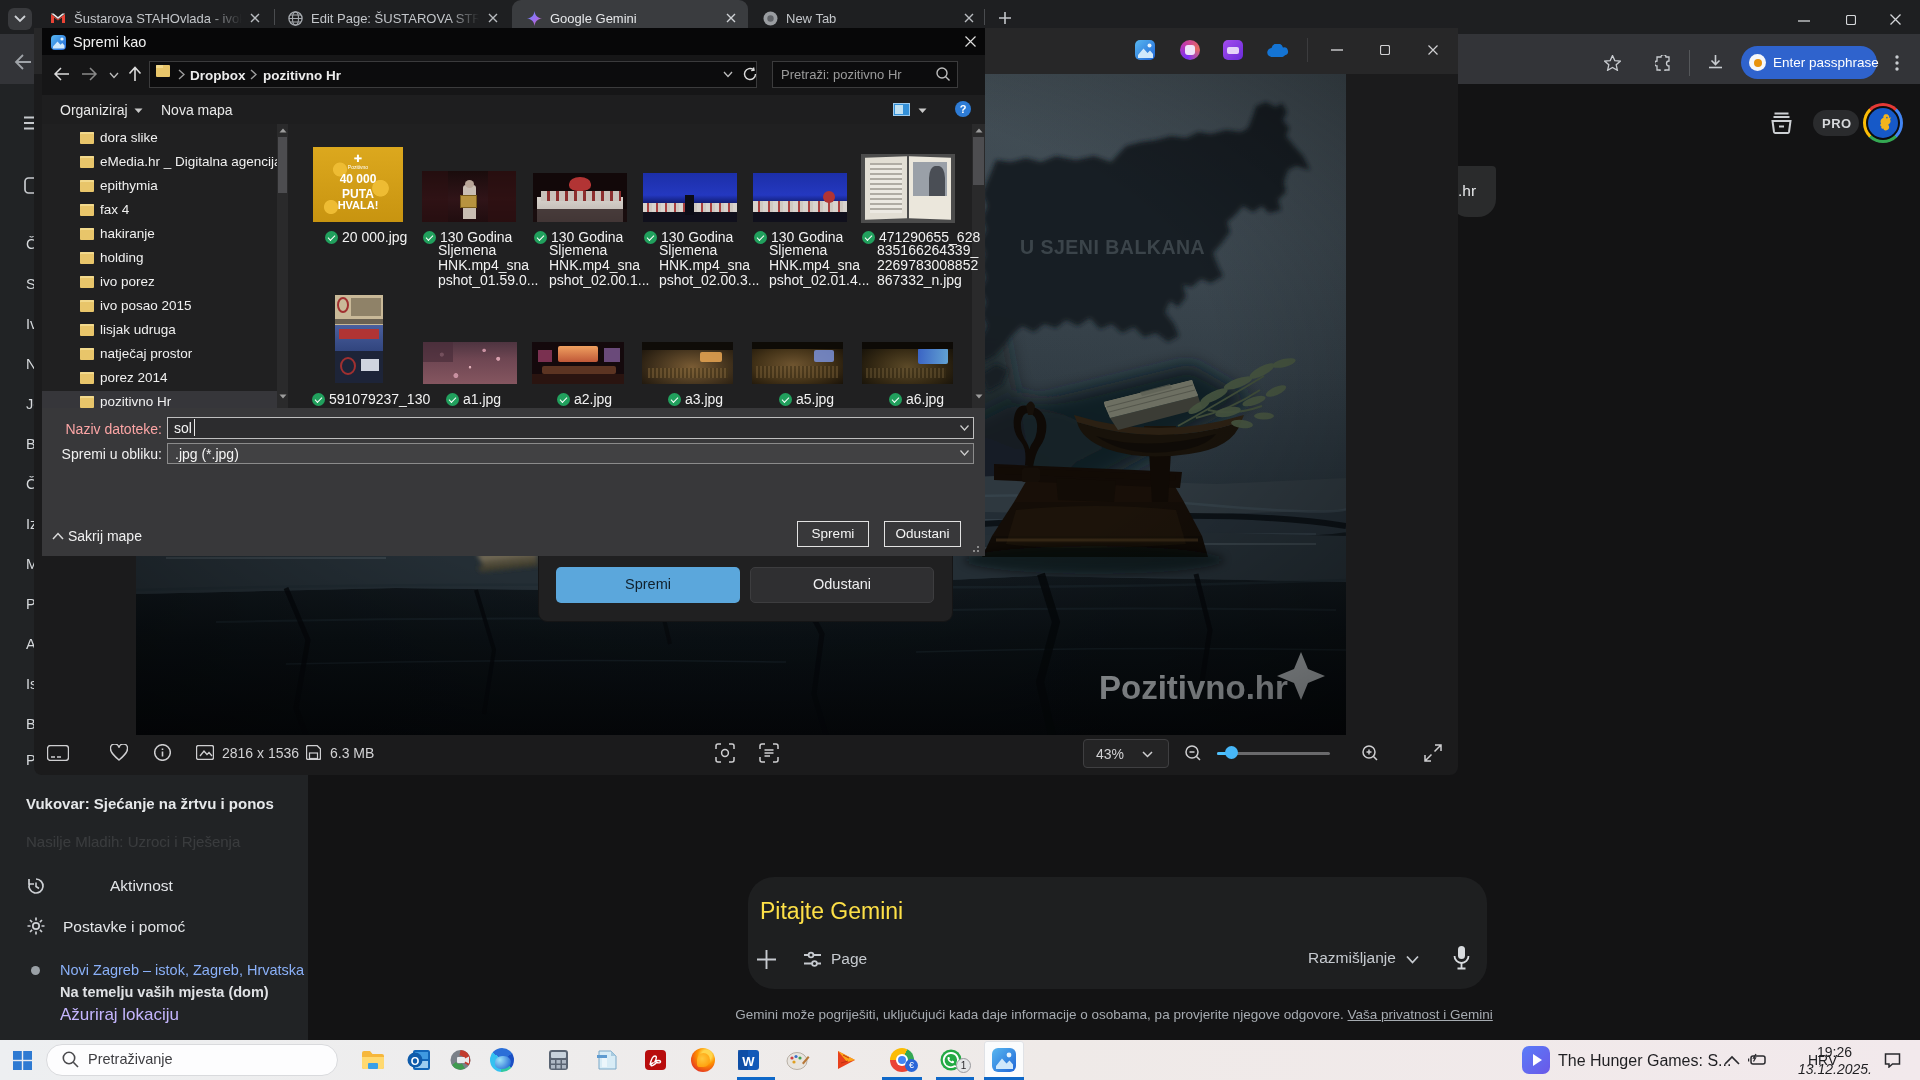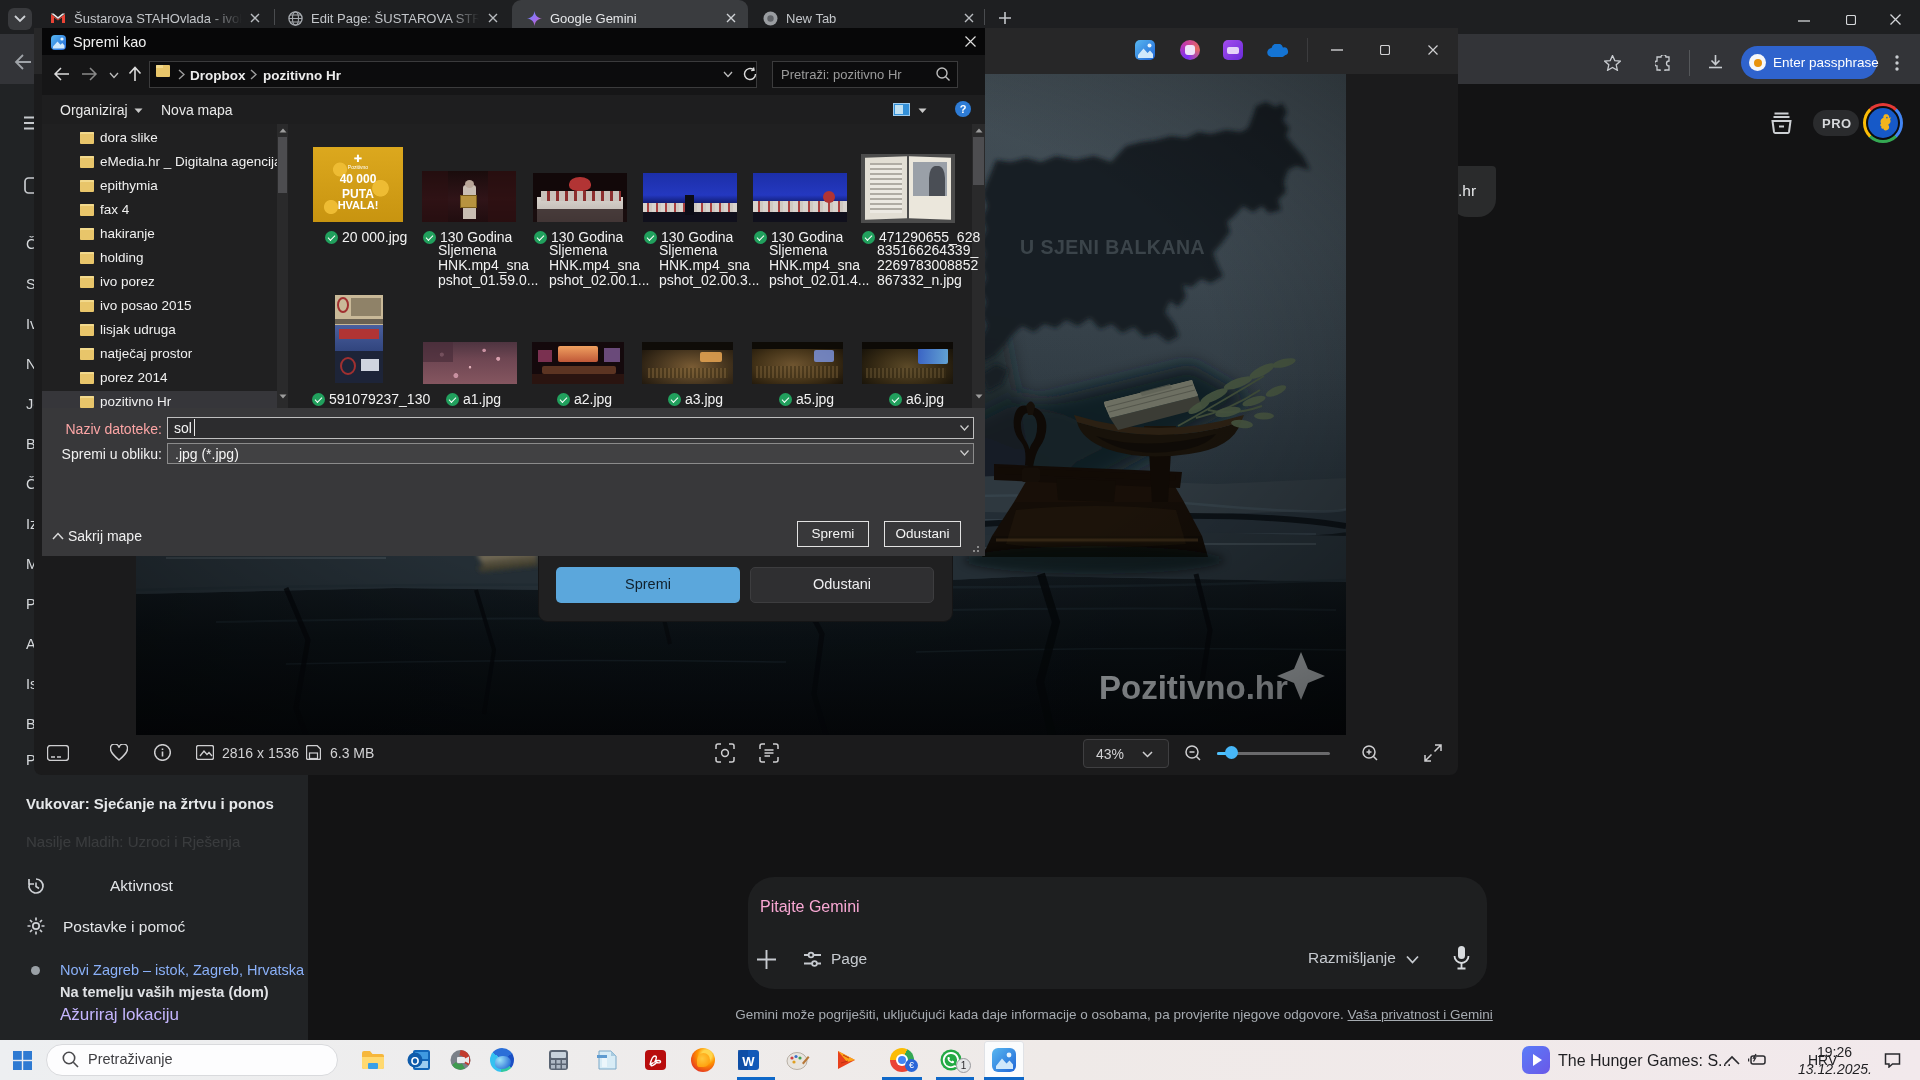--- a/index.html
+++ b/index.html
@@ -171,21 +171,21 @@
           <path d="M17 4 c3 0 5 2.5 4.5 5 l2.5 -1 -1.5 2.5 c2 4 -1 6 -2.5 7 c2 2 2 5 -1 7 c-2.5 1.5 -5 0 -5 -2 c-2 1 -3.5 -1 -2.5 -2.5 c-2 -1 -2 -3 -0.5 -4 c-2 -4 1 -7 3 -7.5 c-0.5 -2 1 -4.5 3.5 -4.5 Z" fill="#f2b41c"></path>
           <circle cx="18.5" cy="8.5" r="1" fill="#1659c8"></circle>
         </g>
       </svg>
   </div>
 
   <div class="abs" style="left:1450px;top:166px;width:46px;height:51px;background:#2a2b2c;border-radius:0 4px 18px 18px;"></div>
   <div class="abs" style="left:1458px;top:182px;font-size:15.5px;color:#e6e8ea;">.hr</div>
 
   <div class="abs" style="left:748px;top:877px;width:739px;height:112px;border-radius:26px;background:#1e1f20;"></div>
-  <div class="abs" style="left:760px;top:898px;font-size:16px;color:#f9a8d4;">Pitajte Gemini</div>
+  <div class="abs" style="left:760px;top:898px;font-size:23px;color:#fde047;">Pitajte Gemini</div>
   <svg class="abs" style="left:756px;top:949px" width="21" height="21">
       <path d="M10.5 1 V20 M1 10.5 H20" stroke="#c6cacf" stroke-width="1.9"></path>
     </svg>
   <svg class="abs" style="left:803px;top:950px" width="19" height="19">
       <path d="M1 5 H6 M10 5 H18 M1 13.5 H9 M13.5 13.5 H18" stroke="#c6cacf" stroke-width="1.8"></path>
       <circle cx="8" cy="5" r="2.4" fill="none" stroke="#c6cacf" stroke-width="1.8"></circle>
       <circle cx="11.5" cy="13.5" r="2.4" fill="none" stroke="#c6cacf" stroke-width="1.8"></circle>
     </svg>
   <div class="abs" style="left:831px;top:950px;font-size:15.5px;color:#c6cacf;">Page</div>
   <div class="abs" style="left:1308px;top:949px;font-size:15.5px;color:#c6cacf;">Razmišljanje</div>

